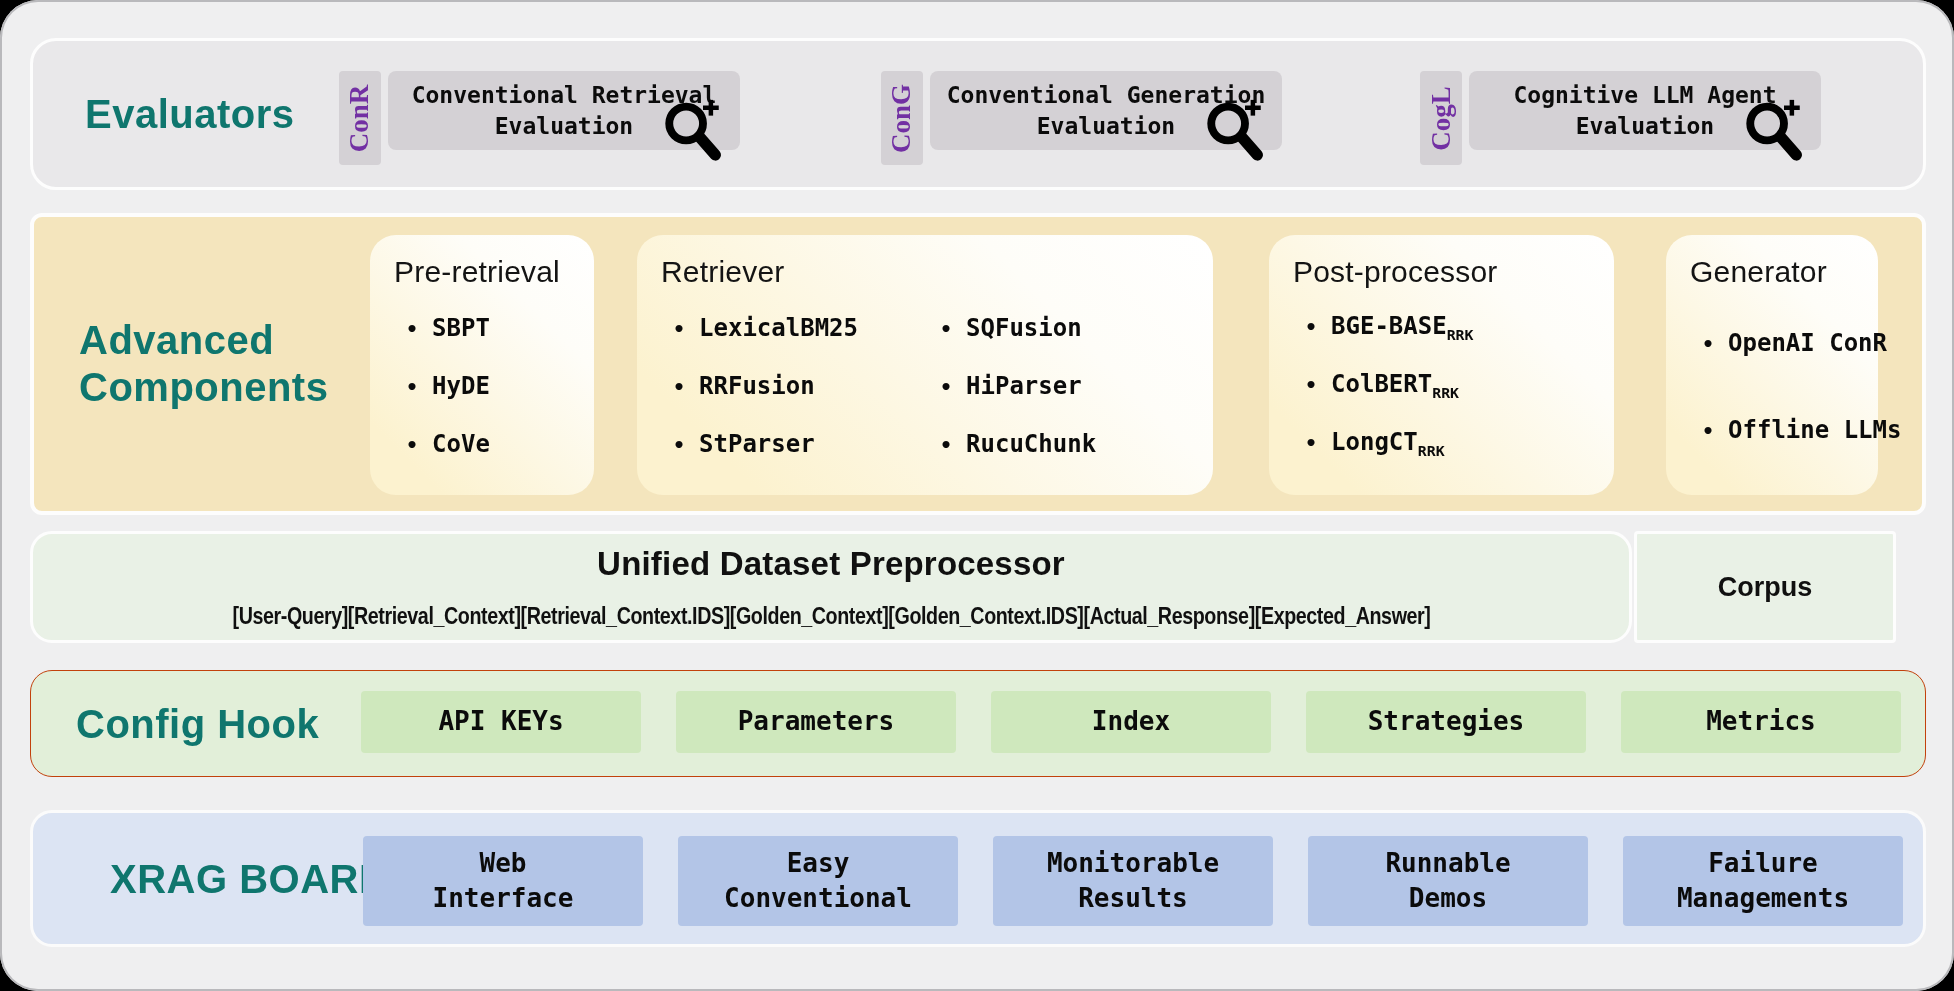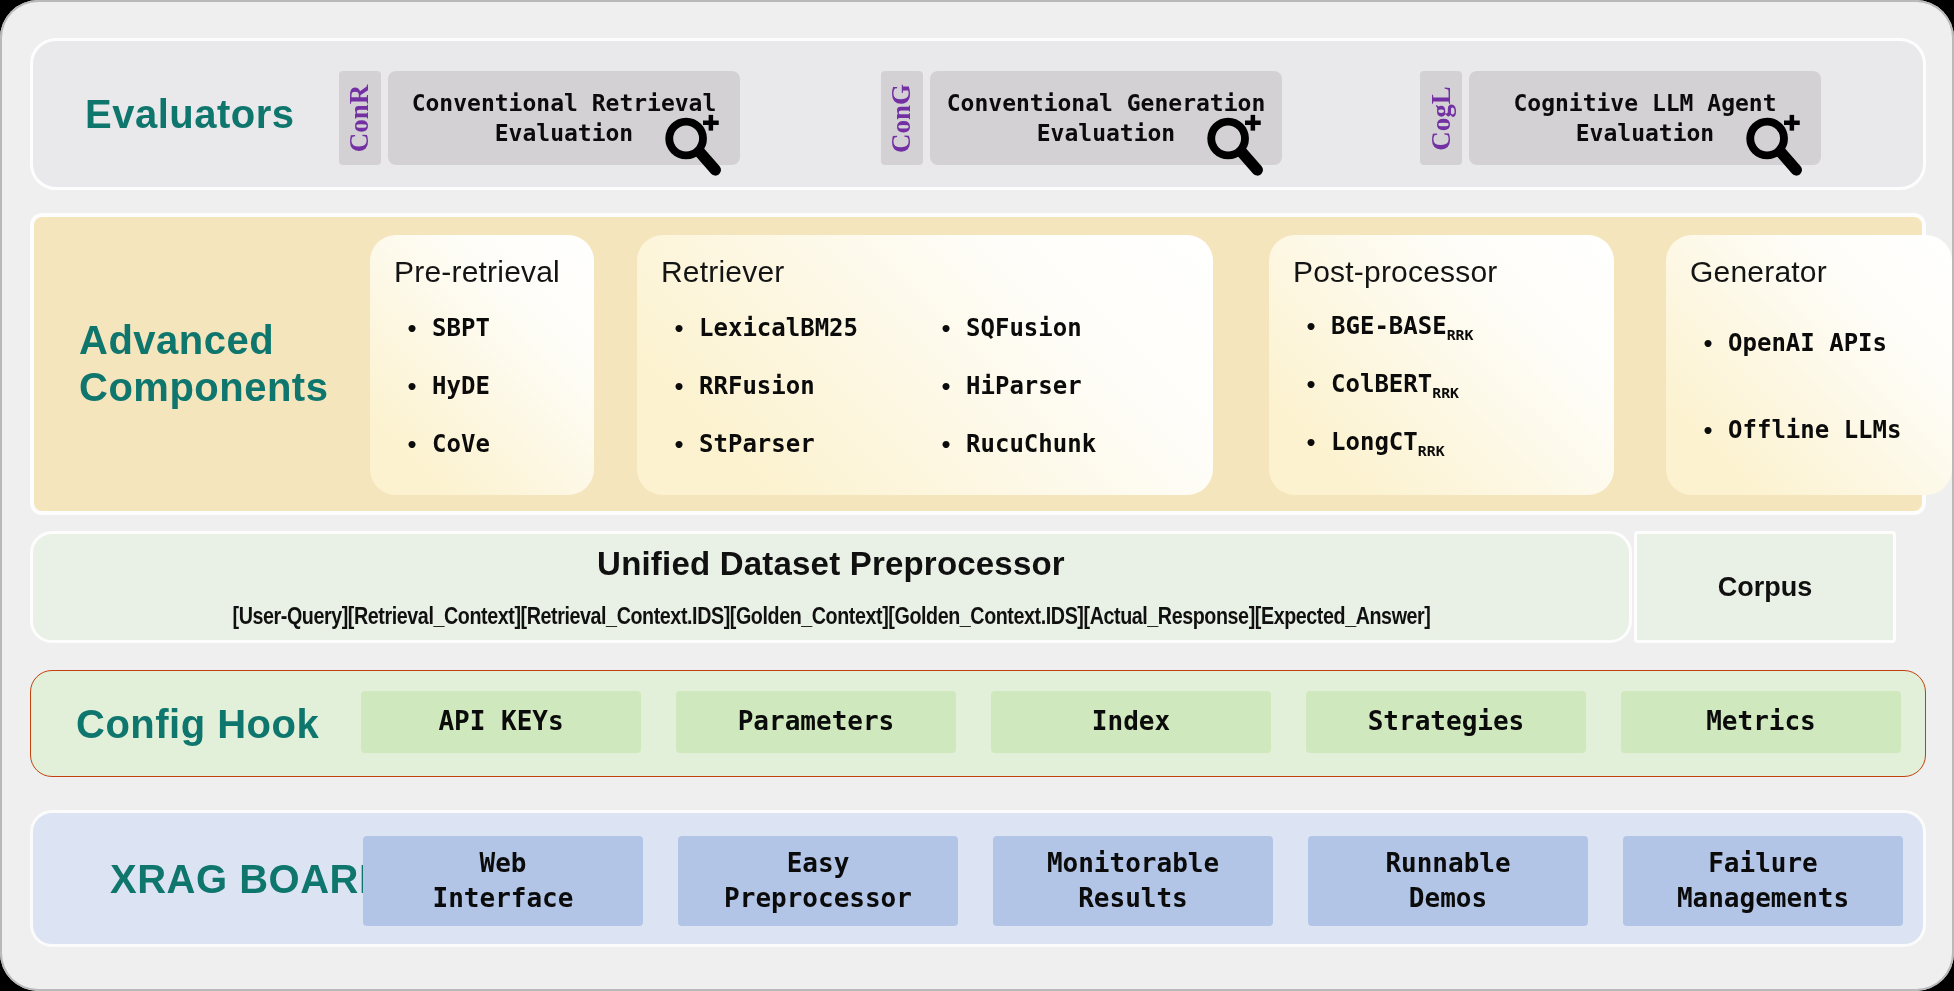--- a/index.html
+++ b/index.html
@@ -16,21 +16,21 @@
   .evaluators .row-label{position:absolute;left:52px;top:50%;transform:translateY(-50%);}
   .eval-group{position:absolute;top:30px;height:94px;display:flex;gap:7px;}
   .eval-group.g1{left:306px;}
   .eval-group.g2{left:848px;}
   .eval-group.g3{left:1387px;}
   .eval-tab{width:42px;height:94px;background:#d4d1d5;border-radius:4px;
             display:flex;align-items:center;justify-content:center;}
   .eval-tab .vtext{transform:rotate(-90deg);white-space:nowrap;
                    font-family:"Liberation Serif",serif;font-weight:bold;
                    font-size:27px;color:#7230a3;}
-  .eval-box{position:relative;width:352px;height:94px;background:#d4d1d5;border-radius:8px;
+  .eval-box{position:relative;width:352px;height:79px;background:#d4d1d5;border-radius:8px;
             display:flex;flex-direction:column;align-items:center;justify-content:center;
             font-family:"DejaVu Sans Mono",monospace;font-weight:bold;font-size:23px;
             color:#0b0b0b;line-height:1.32;text-align:center;}
   .mag{position:absolute;right:10px;bottom:-14px;width:72px;height:72px;}
 
   
   .advanced{top:213px;height:302px;background:#f4e5bd;border:4px solid #fdfdfd;border-radius:12px;}
   .advanced .row-label{position:absolute;left:45px;top:50%;transform:translateY(-50%);
                        line-height:1.18;}
   .card{position:absolute;top:18px;height:260px;border-radius:26px;box-sizing:border-box;
@@ -39,21 +39,21 @@
   .card-title{font-weight:normal;font-size:30px;color:#141414;letter-spacing:0.2px;}
   .card-items{flex:1;display:flex;flex-direction:column;justify-content:space-around;
               padding:10px 0 6px 12px;}
   .card-item{font-family:"DejaVu Sans Mono",monospace;font-weight:bold;font-size:24px;
              color:#0b0b0b;white-space:nowrap;}
   .bullet{font-size:20px;margin-right:14px;}
   .card-item sub{font-size:0.62em;font-weight:bold;}
   .card.c1{left:336px;width:224px;}
   .card.c2{left:603px;width:576px;}
   .card.c3{left:1235px;width:345px;}
-  .card.c4{left:1632px;width:286px;}
+  .card.c4{left:1632px;width:212px;}
   .two-col{flex:1;display:flex;}
   .two-col .card-items{flex:1;}
 
   
   .udp{top:531px;height:112px;background:#e9f1e6;border:3px solid #fdfdfd;border-radius:22px;
        width:1602px;display:flex;flex-direction:column;align-items:center;justify-content:center;gap:19px;}
   .udp-title{font-weight:bold;font-size:33px;color:#101010;letter-spacing:0.2px;}
   .udp-fields{font-weight:bold;font-size:24px;color:#101010;white-space:nowrap;
               transform:scaleX(0.82);transform-origin:center;letter-spacing:-0.5px;}
   .corpus{position:absolute;left:1634px;top:531px;width:262px;height:112px;box-sizing:border-box;
@@ -173,21 +173,21 @@
         <div class="card-items">
           <div class="card-item"><span class="bullet">•</span><span>BGE-BASE</span><sub>RRK</sub></div>
           <div class="card-item"><span class="bullet">•</span><span>ColBERT</span><sub>RRK</sub></div>
           <div class="card-item"><span class="bullet">•</span><span>LongCT</span><sub>RRK</sub></div>
         </div>
       </div>
 
       <div class="card c4">
         <div class="card-title">Generator</div>
         <div class="card-items">
-          <div class="card-item"><span class="bullet">•</span><span>OpenAI APIs</span></div>
+          <div class="card-item"><span class="bullet">•</span><span>OpenAI ConR</span></div>
           <div class="card-item"><span class="bullet">•</span><span>Offline LLMs</span></div>
         </div>
       </div>
     </div>
 
     <div class="row udp">
       <div class="udp-title">Unified Dataset Preprocessor</div>
       <div class="udp-fields">[User-Query][Retrieval_Context][Retrieval_Context.IDS][Golden_Context][Golden_Context.IDS][Actual_Response][Expected_Answer]</div>
     </div>
     <div class="corpus">Corpus</div>
@@ -202,21 +202,21 @@
     </div>
 
     <div class="row xrag">
       <div class="row-label">XRAG BOARD</div>
       <div class="btn b1">
         <span>Web</span>
         <span>Interface</span>
       </div>
       <div class="btn b2">
         <span>Easy</span>
-        <span>Preprocessor</span>
+        <span>Conventional</span>
       </div>
       <div class="btn b3">
         <span>Monitorable</span>
         <span>Results</span>
       </div>
       <div class="btn b4">
         <span>Runnable</span>
         <span>Demos</span>
       </div>
       <div class="btn b5">

